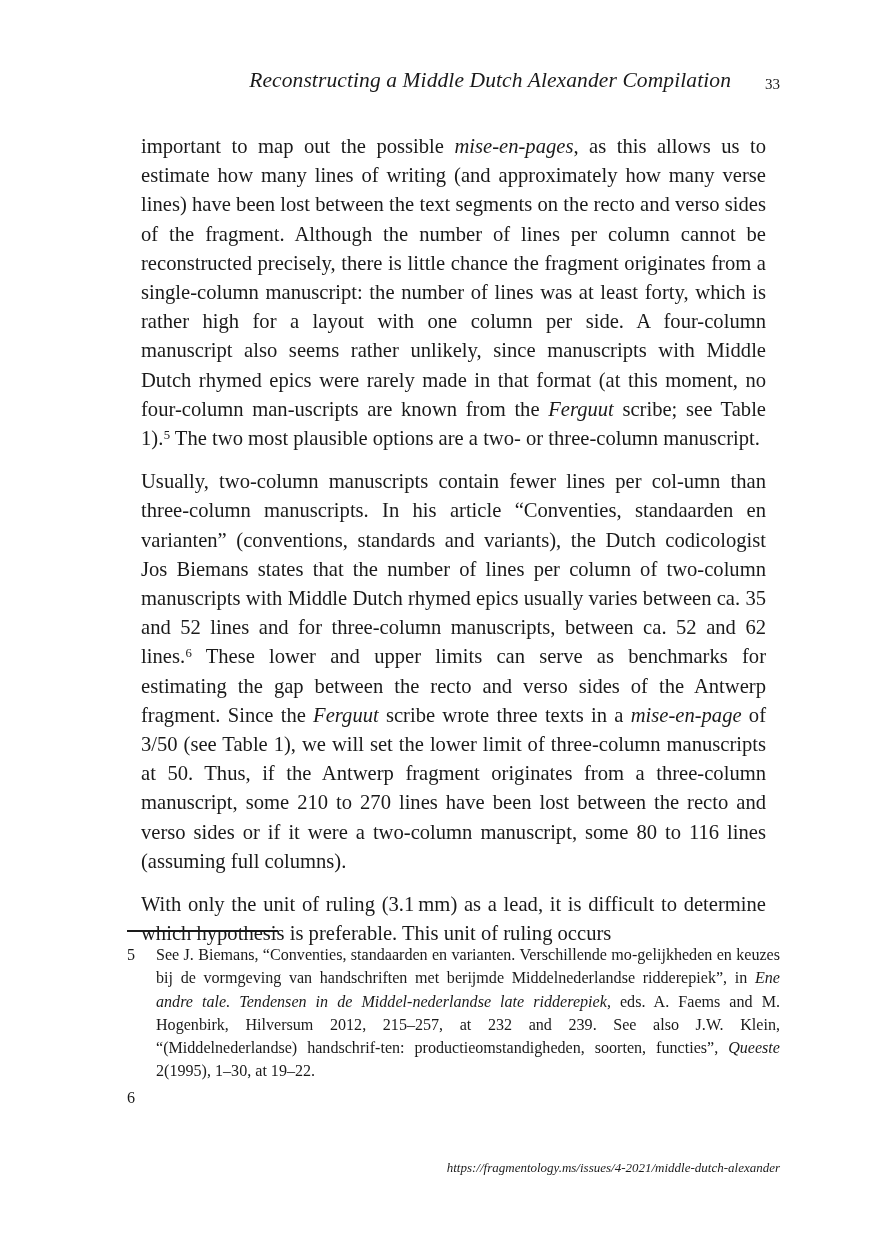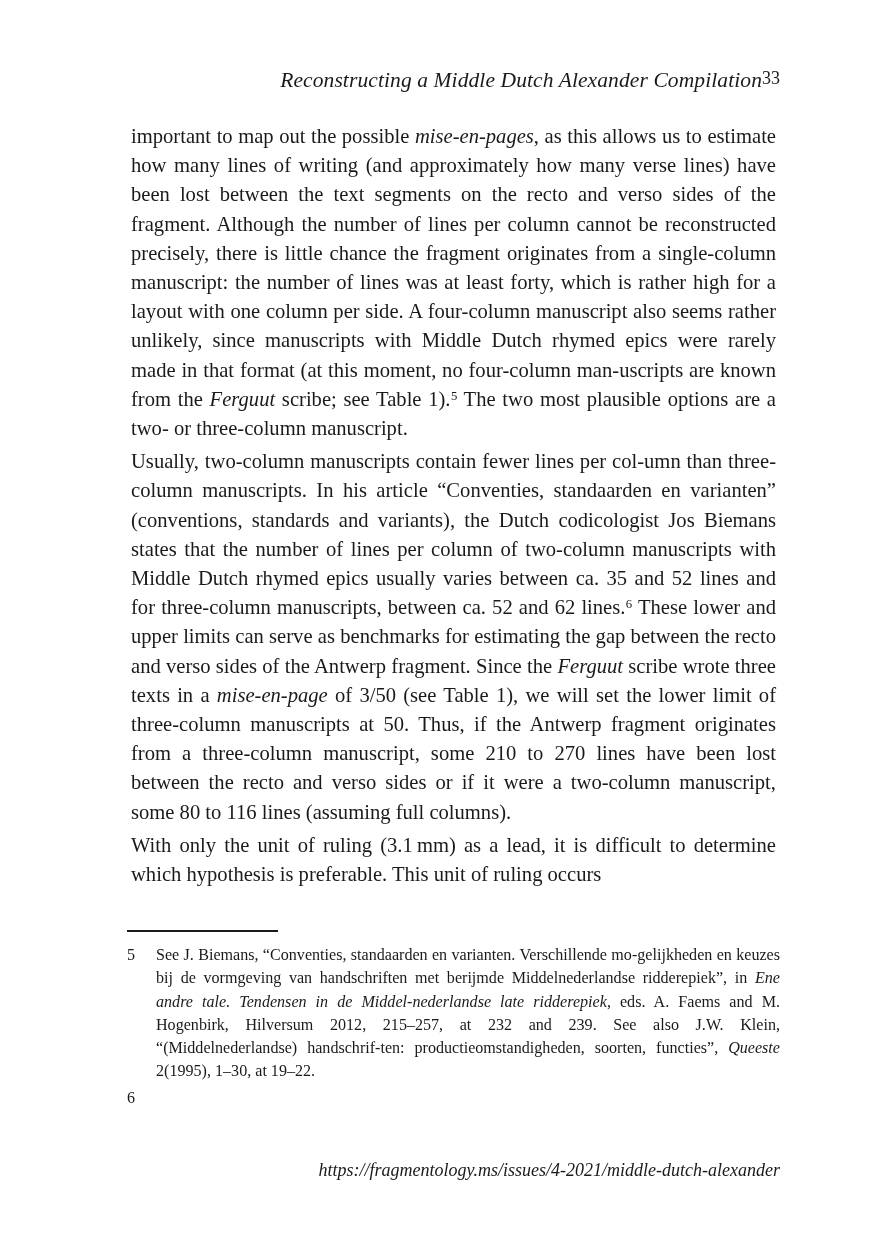--- a/index.html
+++ b/index.html
@@ -27,48 +27,49 @@
     height: 1240px;
   }
 
   
   .running-head {
     position: absolute;
     top: 68px;
     left: 0;
     width: 653px;
     display: flex;
-    align-items: flex-start;
+    align-items: flex-end;
     justify-content: flex-end;
   }
   .running-title {
     font-style: italic;
     font-size: 21.5px;
     letter-spacing: 0.1px;
     white-space: nowrap;
   }
   .running-folio {
-    font-size: 18px;
+    font-size: 15px;
+    margin-left: 34px;
     font-variant-numeric: oldstyle-nums;
     font-feature-settings: "onum" 1;
   }
 
   
   .body-block {
     position: absolute;
     top: 118px;
     left: 0;
     width: 653px;
   }
   .para {
     font-size: 20.6px;
     line-height: 29.2px;
     text-align: justify;
     text-justify: inter-word;
-    margin: 4px;
+    margin: 14px;
     hyphens: manual;
     font-variant-numeric: oldstyle-nums;
     font-feature-settings: "onum" 1;
   }
   .para i, .para em { font-style: italic; }
   sup.fn {
     font-size: 0.62em;
     vertical-align: 0.48em;
     line-height: 0;
     margin-left: 0.4px;
@@ -111,21 +112,21 @@
   .footnote i, .footnote em { font-style: italic; }
 
   
   .footer-url {
     position: absolute;
     left: 0;
     top: 1160px;
     width: 653px;
     text-align: right;
     font-style: italic;
-    font-size: 18px;
+    font-size: 13px;
     font-variant-numeric: oldstyle-nums;
     font-feature-settings: "onum" 1;
     white-space: nowrap;
   }
 </style>
 </head>
 <body style="color: rgb(26, 26, 26);">
 
 <div class="page" style="background: rgb(255, 255, 255);">
   <div class="content">

